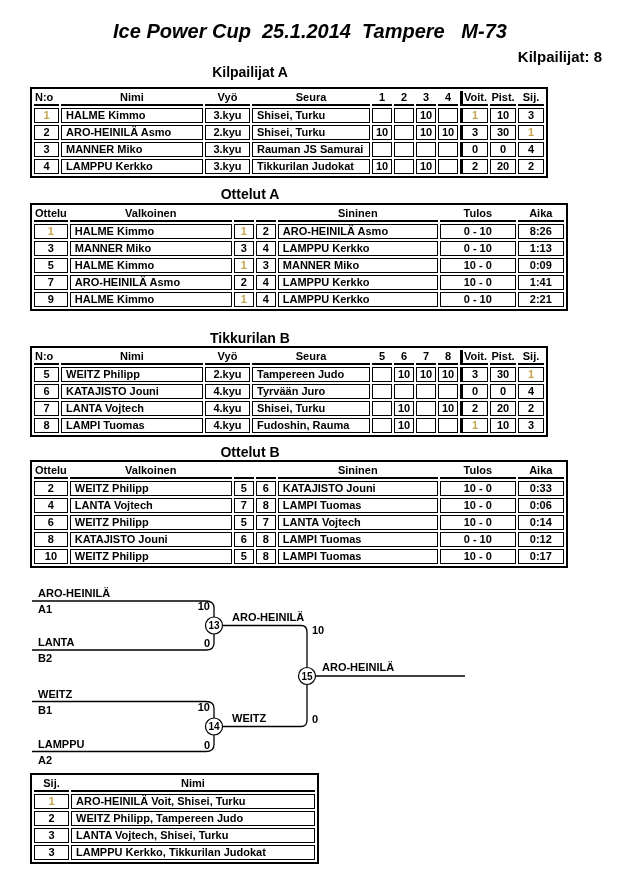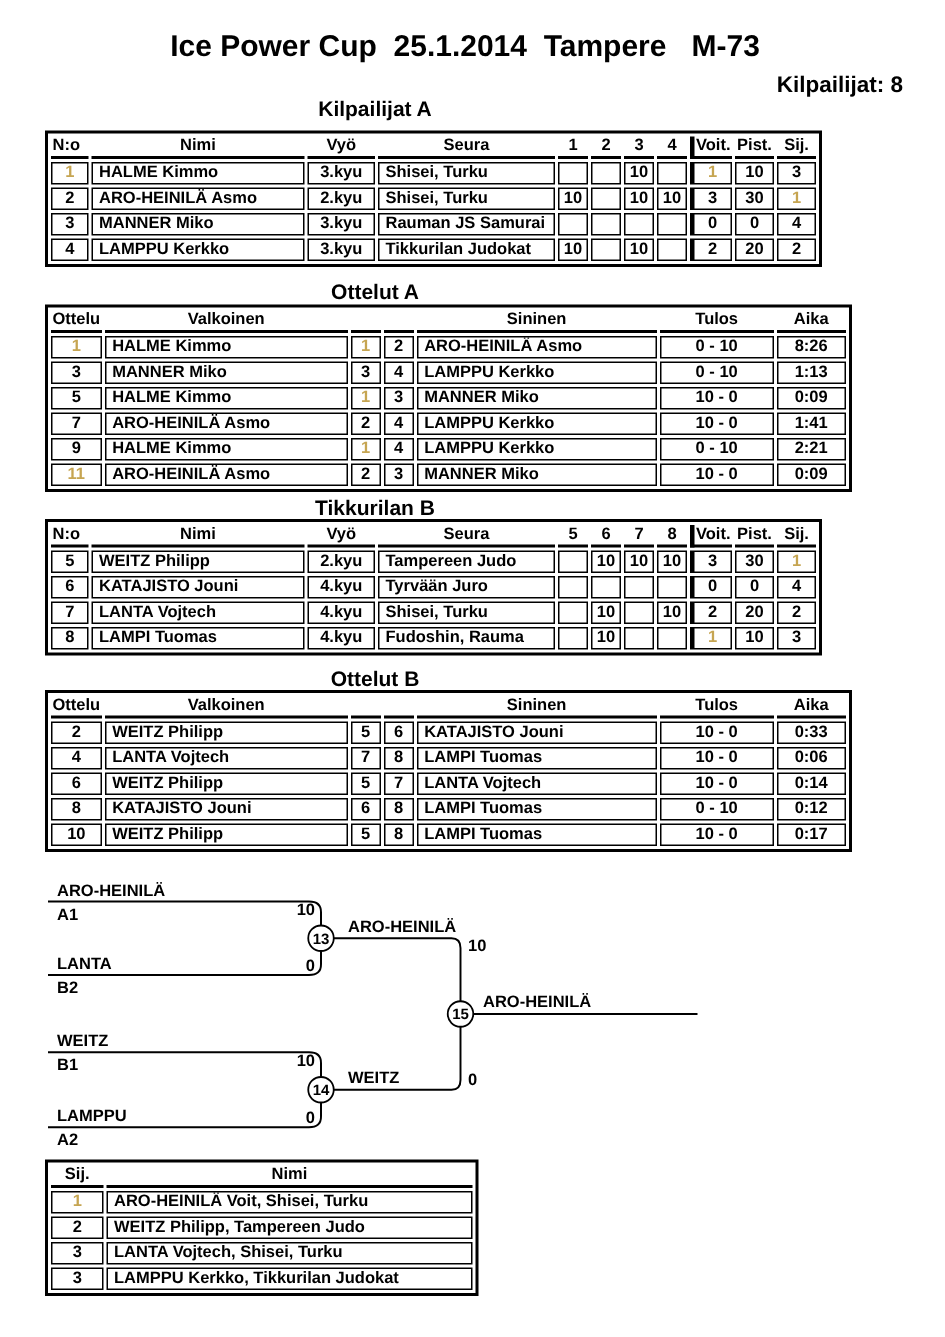--- a/index.html
+++ b/index.html
@@ -1,17 +1,17 @@
 <!DOCTYPE html>
 <html><head>
 <meta charset="utf-8">
 <style>
   html,body{margin:0;padding:0;background:#fff;}
   body{width:630px;height:891px;position:relative;font-family:"Liberation Sans",sans-serif;font-weight:bold;color:#000;overflow:hidden;}
-  .title{position:absolute;top:20px;left:0;width:620px;text-align:center;font-size:20px;white-space:pre;}
+  .title{position:absolute;top:20px;left:0;width:620px;text-align:center;font-size:20px;white-space:pre;font-style:italic;}
   .count{position:absolute;top:48px;right:28px;font-size:15px;}
   .sec-h{position:absolute;left:30px;width:440px;text-align:center;font-size:14px;}
   .sec-h.results-h{width:285px;margin-top:44px;}
   table{position:absolute;border-collapse:separate;border-spacing:2px;border:2px solid #000;background:#fff;table-layout:fixed;}
   th,td{font-size:11px;font-weight:bold;height:13px;line-height:13px;padding:0 2px;white-space:nowrap;}
   td{border:1px solid #000;text-align:center;overflow:hidden;}
   th{border:none;border-bottom:2px solid #000;text-align:center;padding:0 1px;}
   th.sep{border-left:3px solid #000;}
   td.sep{border-left-width:3px;}
   table.pool th:first-child, table.matches th:first-child{text-align:left;}
@@ -183,29 +183,20 @@
       </tr>
       <tr>
         <td>9</td>
         <td>HALME Kimmo</td>
         <td class="one" style="color: rgb(198, 165, 82);">1</td>
         <td>4</td>
         <td>LAMPPU Kerkko</td>
         <td>0 - 10</td>
         <td>2:21</td>
       </tr>
-      <tr>
-        <td class="one" style="color: rgb(198, 165, 82);">11</td>
-        <td>ARO-HEINILÄ Asmo</td>
-        <td>2</td>
-        <td>3</td>
-        <td>MANNER Miko</td>
-        <td>10 - 0</td>
-        <td>0:09</td>
-      </tr>
     </tbody>
 </table>
 
 <div class="sec-h" style="top:330px">Tikkurilan B</div>
 <table id="pool-b" class="pool">
   <colgroup>
       <col style="width:25px">
       <col style="width:142px">
       <col style="width:45px">
       <col style="width:118px">

